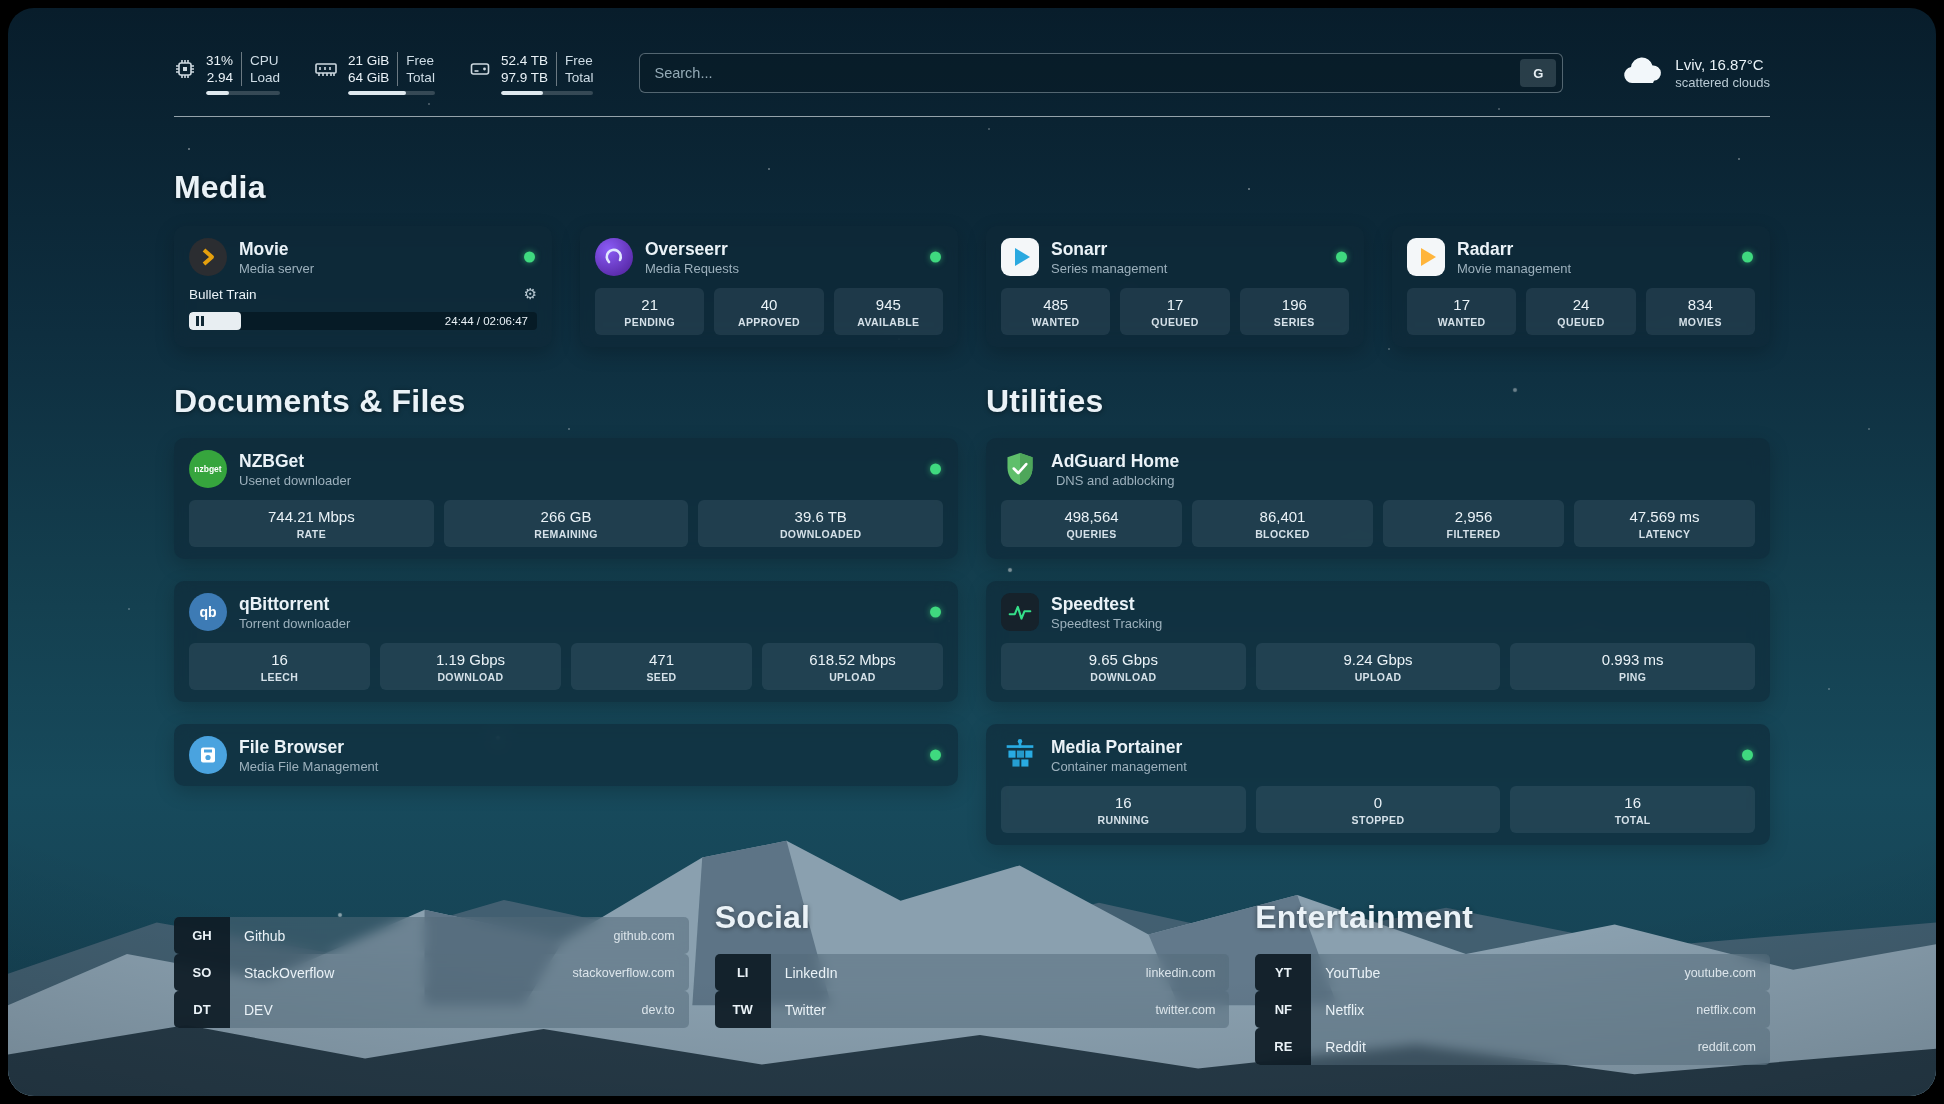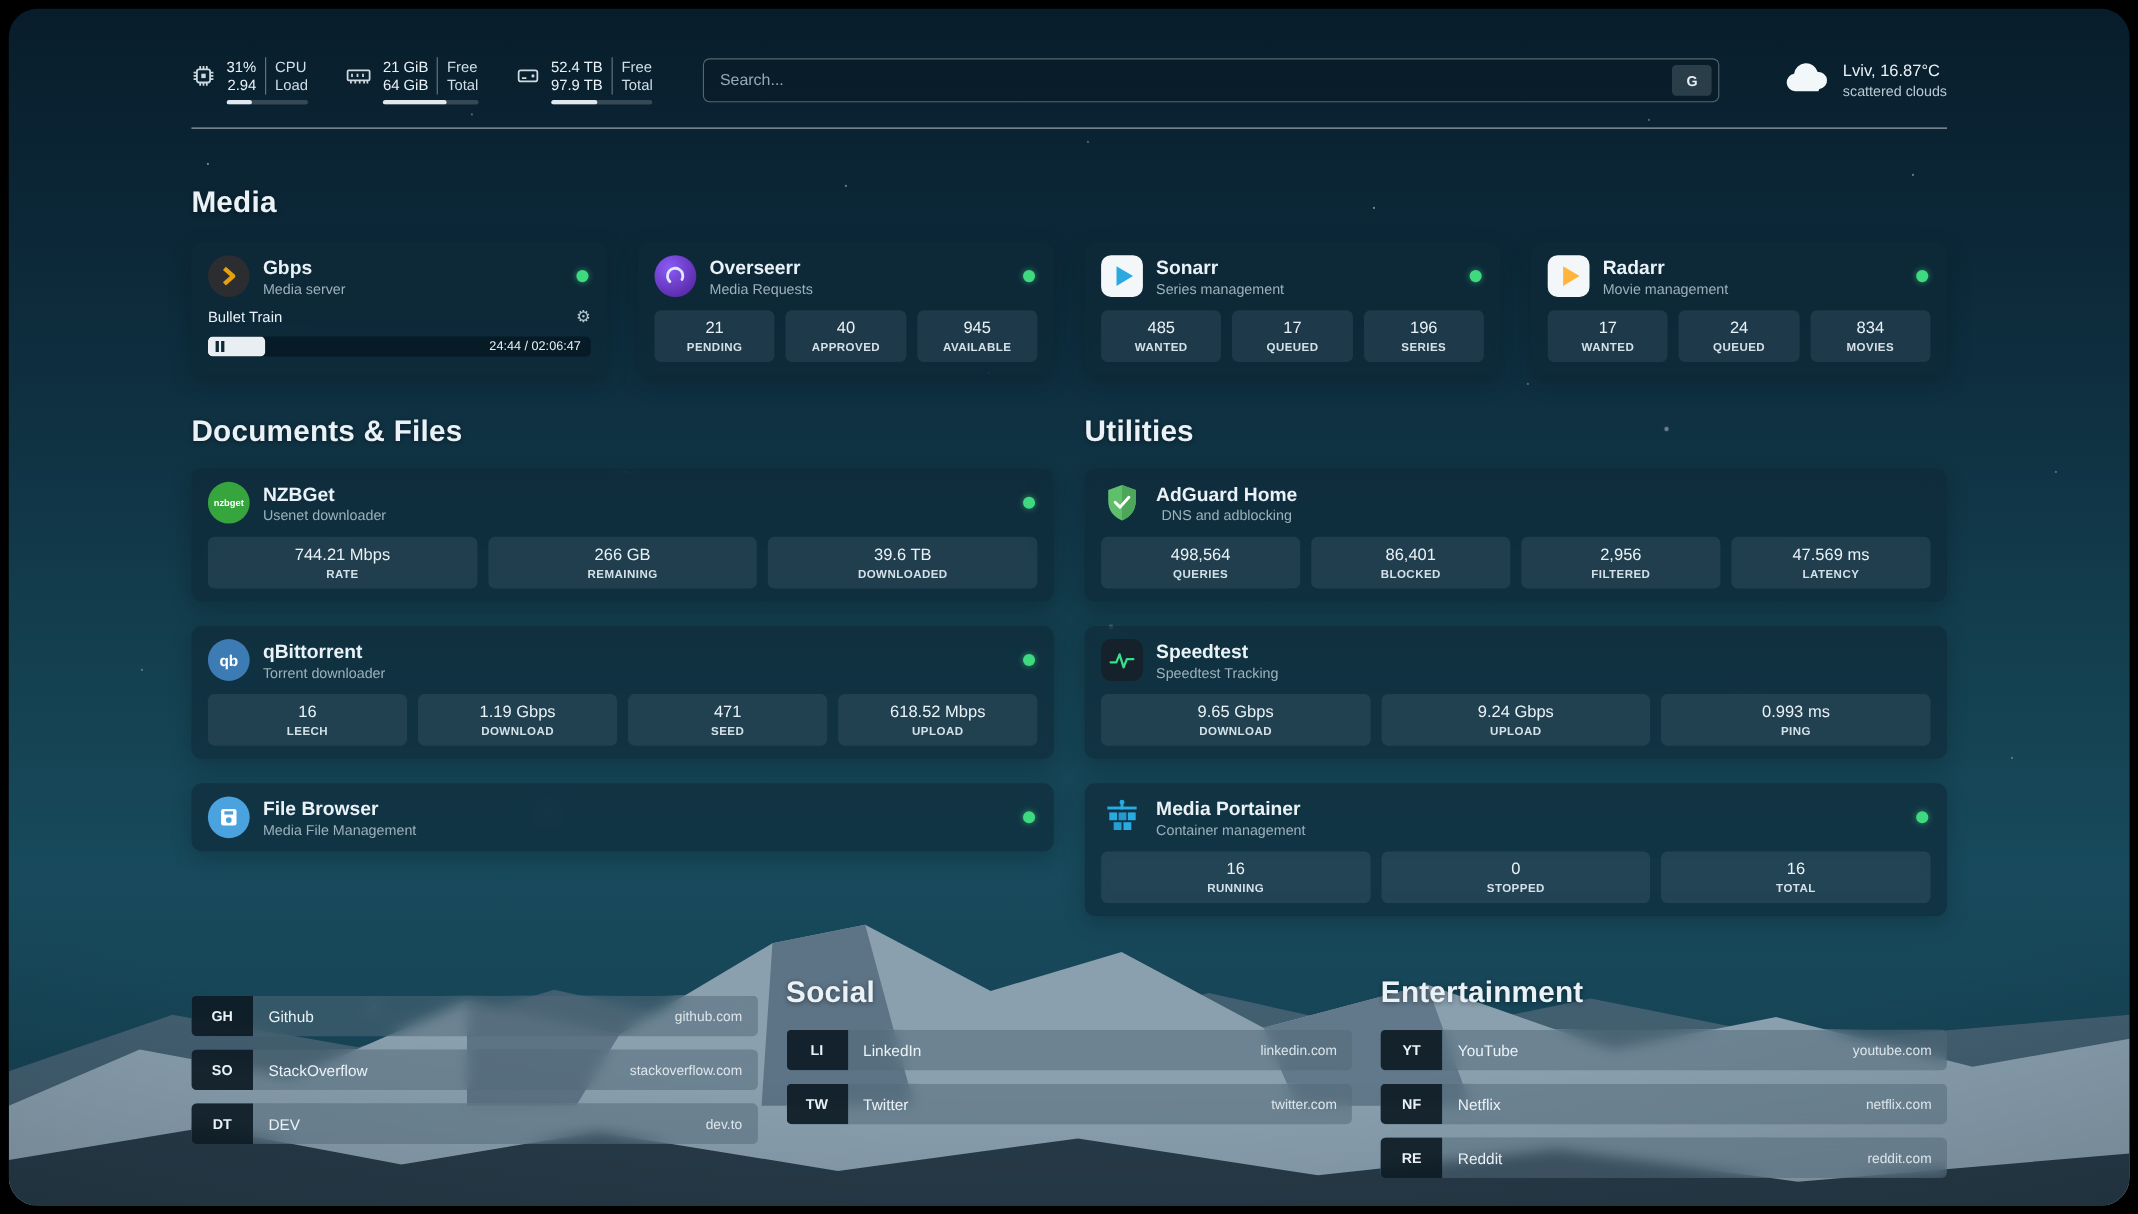--- a/index.html
+++ b/index.html
@@ -50,21 +50,21 @@
   .engine { width:36px; height:28px; border:none; border-radius:4px; background:rgba(220,235,245,.16);
     color:#e6eef3; font-size:13px; font-weight:700; cursor:pointer; }
 
   .weather { display:flex; align-items:center; gap:12px; }
   .weather .loc { font-size:15px; }
   .weather .cond { font-size:13px; color:#b9cad4; margin-top:2px; }
 
   .divider { margin-top:14px; border:none; border-top:1.5px solid rgba(240,248,252,.6); }
 
   
-  h2.section { font-size:27px; font-weight:700; letter-spacing:.2px; text-shadow:0 1px 5px rgba(0,0,0,.45); }
+  h2.section { font-size:32px; font-weight:700; letter-spacing:.2px; text-shadow:0 1px 5px rgba(0,0,0,.45); }
   .media-head { margin-top:52px; }
   .media-grid { display:grid; grid-template-columns:repeat(4,1fr); gap:28px; margin-top:20px; }
 
   .card { background:rgba(15,41,55,.62); border-radius:10px; padding:12px 15px;
     backdrop-filter:blur(9px); box-shadow:0 6px 20px rgba(0,0,0,.2); }
   .card-head { display:flex; align-items:center; gap:12px; position:relative; }
   .app-icon { width:38px; height:38px; flex:0 0 38px; display:flex; align-items:center; justify-content:center; }
   .app-title { font-size:17.5px; font-weight:600; line-height:20px; }
   .app-sub { font-size:13px; color:#9db1bd; margin-top:2px;text-align:center; }
   .dot { position:absolute; right:2px; top:50%; transform:translateY(-50%); width:11px; height:11px;
@@ -82,21 +82,21 @@
   .pfill { position:absolute; left:0; top:0; bottom:0; background:#e8eef2; border-radius:4px; }
   .pause { position:absolute; left:7px; top:4px; display:flex; gap:2.5px; cursor:pointer; }
   .pause i { width:2.5px; height:10px; background:#102835; display:block; }
   .ptime { position:absolute; right:9px; top:0; line-height:18px; font-size:11.5px; }
 
   .cols { display:grid; grid-template-columns:1fr 1fr; gap:28px; margin-top:36px; }
   .stack { display:flex; flex-direction:column; gap:22px; margin-top:18px; }
 
   
   .bookmarks { display:grid; grid-template-columns:1fr 1fr 1fr; gap:26px; margin-top:54px; }
-  .bm-rows { display:flex; flex-direction:column; gap:12px; margin-top:18px; }
+  .bm-rows { display:flex; flex-direction:column; gap:0; margin-top:18px; }
   .bm { display:flex; align-items:center; height:37px; border-radius:5px; overflow:hidden;
     background:rgba(82,106,120,.52); backdrop-filter:blur(6px); cursor:pointer; }
   .bm-tag { width:56px; align-self:stretch; background:rgba(10,24,33,.88);
     display:flex; align-items:center; justify-content:center; font-size:13px; font-weight:600; }
   .bm-name { margin-left:14px; font-size:14px; }
   .bm-url { margin-left:auto; margin-right:14px; font-size:12.5px; color:#e6eef3; opacity:.92; }
 
   
   .circle-icon { width:38px; height:38px; border-radius:50%; display:flex; align-items:center; justify-content:center; }
   .rr-icon { width:38px; height:38px; border-radius:9px; background:#f4f7f9; display:flex; align-items:center; justify-content:center; }
@@ -211,21 +211,21 @@
     <div class="media-grid">
 
       <div class="card">
         <div class="card-head">
           <span class="app-icon circle-icon" style="background:#2b2d31">
             <svg width="22" height="22" viewBox="0 0 22 22" fill="none">
                 <path d="M7 4l8 7-8 7" stroke="#e5a00d" stroke-width="4" stroke-linejoin="round"></path>
               </svg>
           </span>
           <div>
-            <div class="app-title">Gbps</div>
+            <div class="app-title">Movie</div>
             <div class="app-sub">Media server</div>
           </div>
           <span class="dot" style="background: rgb(63, 217, 127);"></span>
         </div>
         <div class="np-row">
           <span>Bullet Train</span>
           <span class="gear">⚙</span>
         </div>
         <div class="player">
           <div class="pfill" style="width: 15%;"></div>

